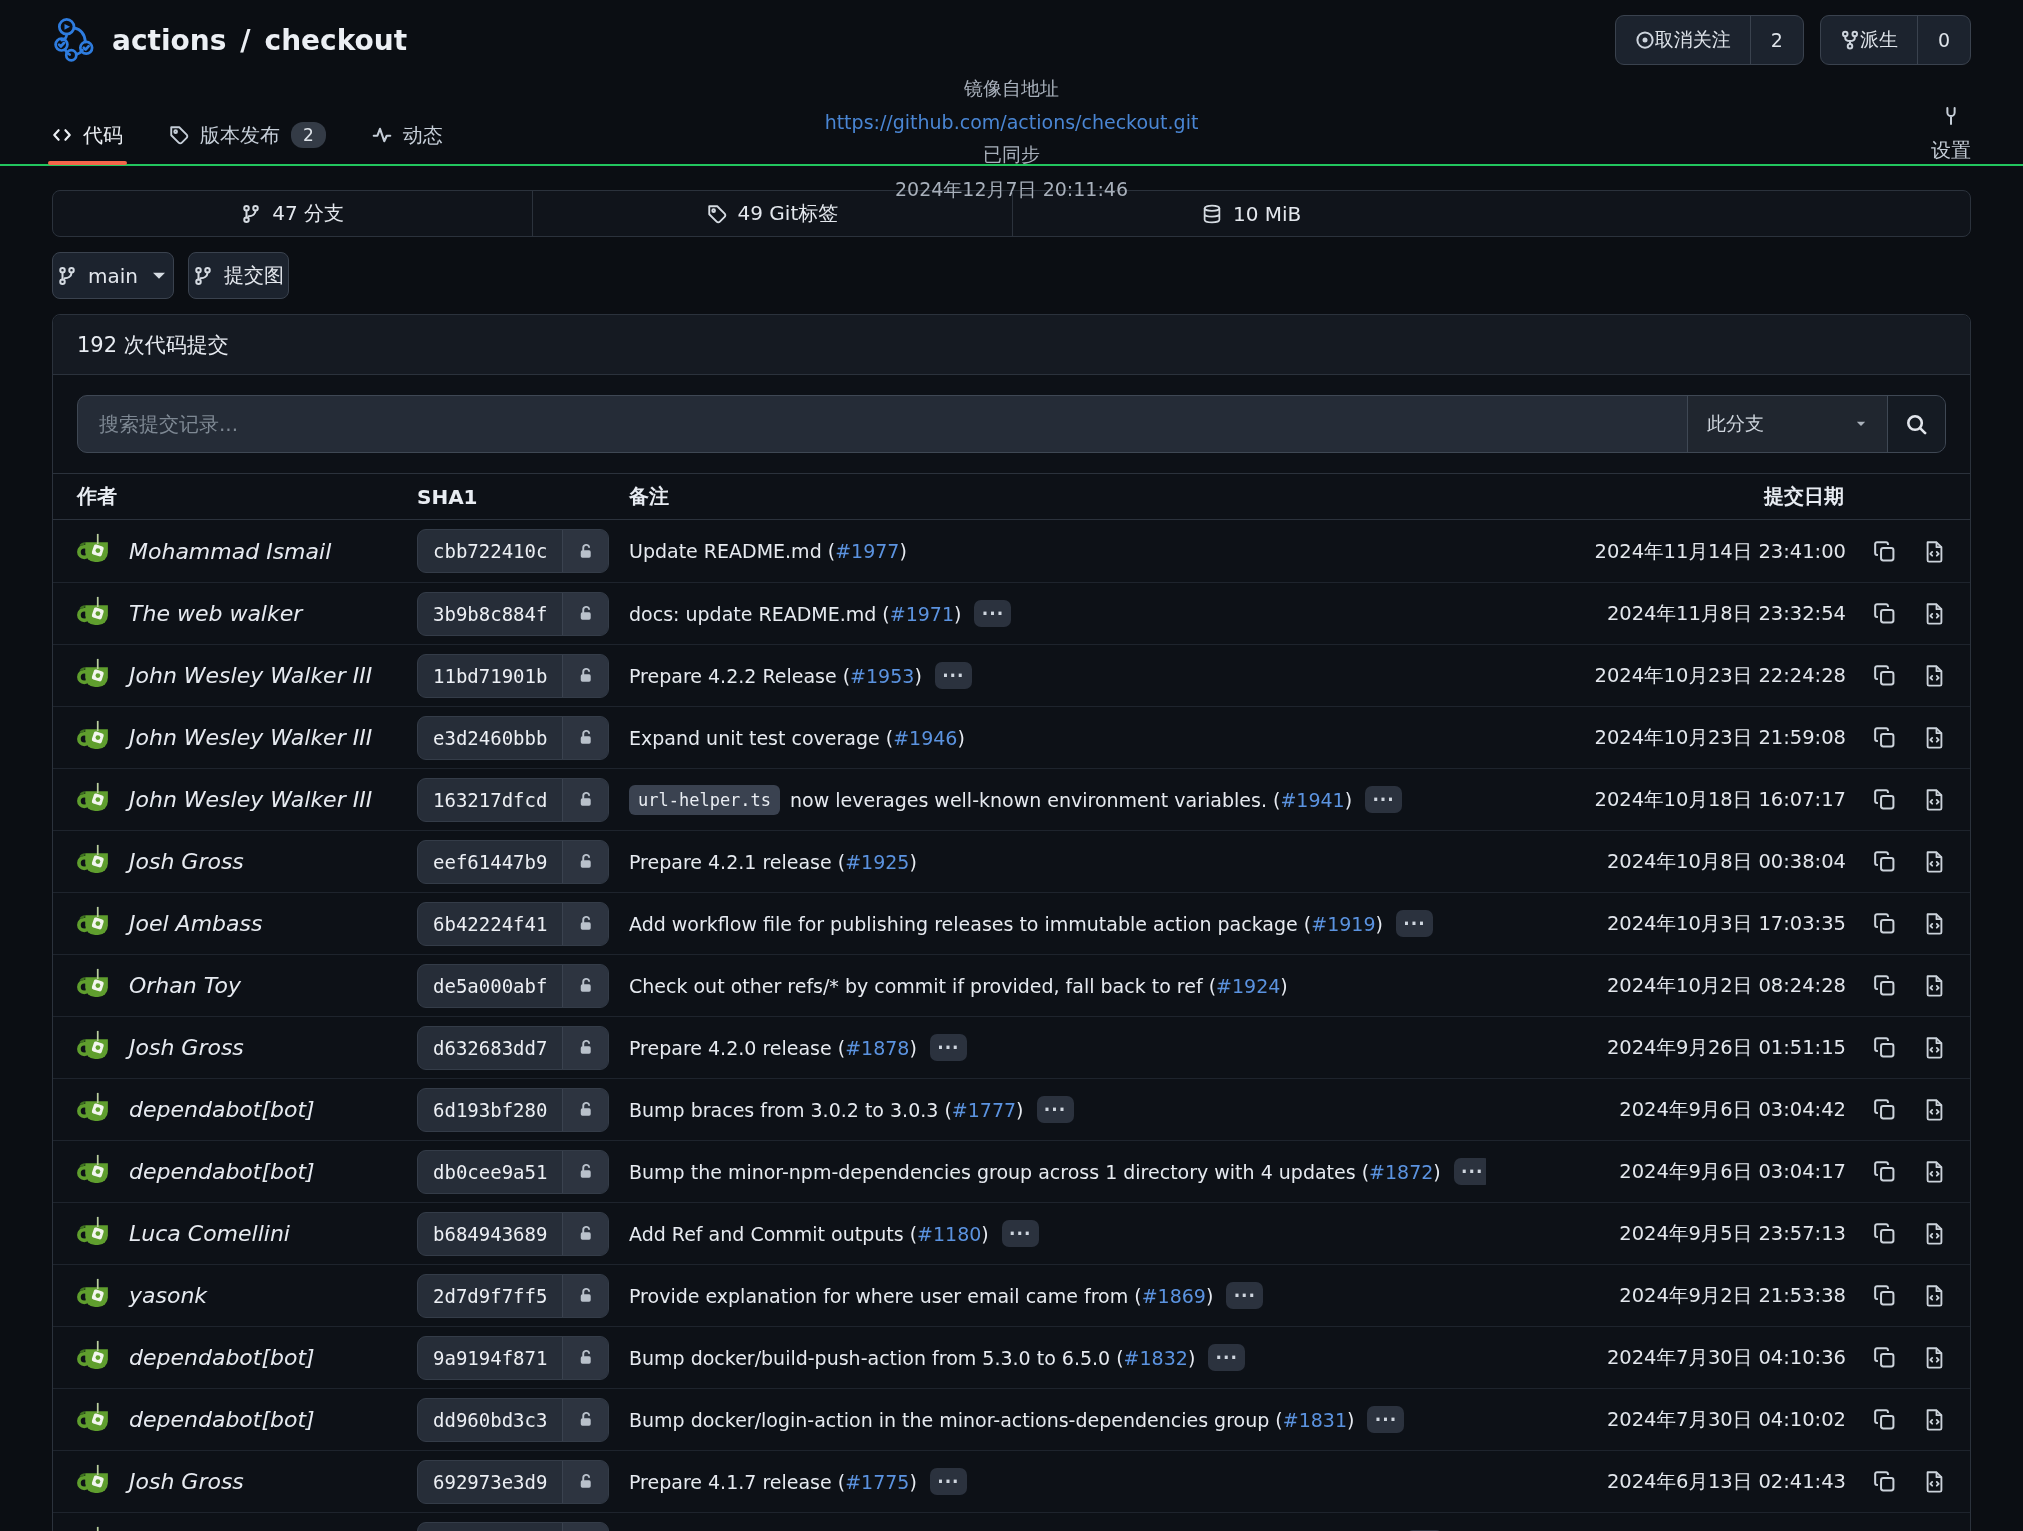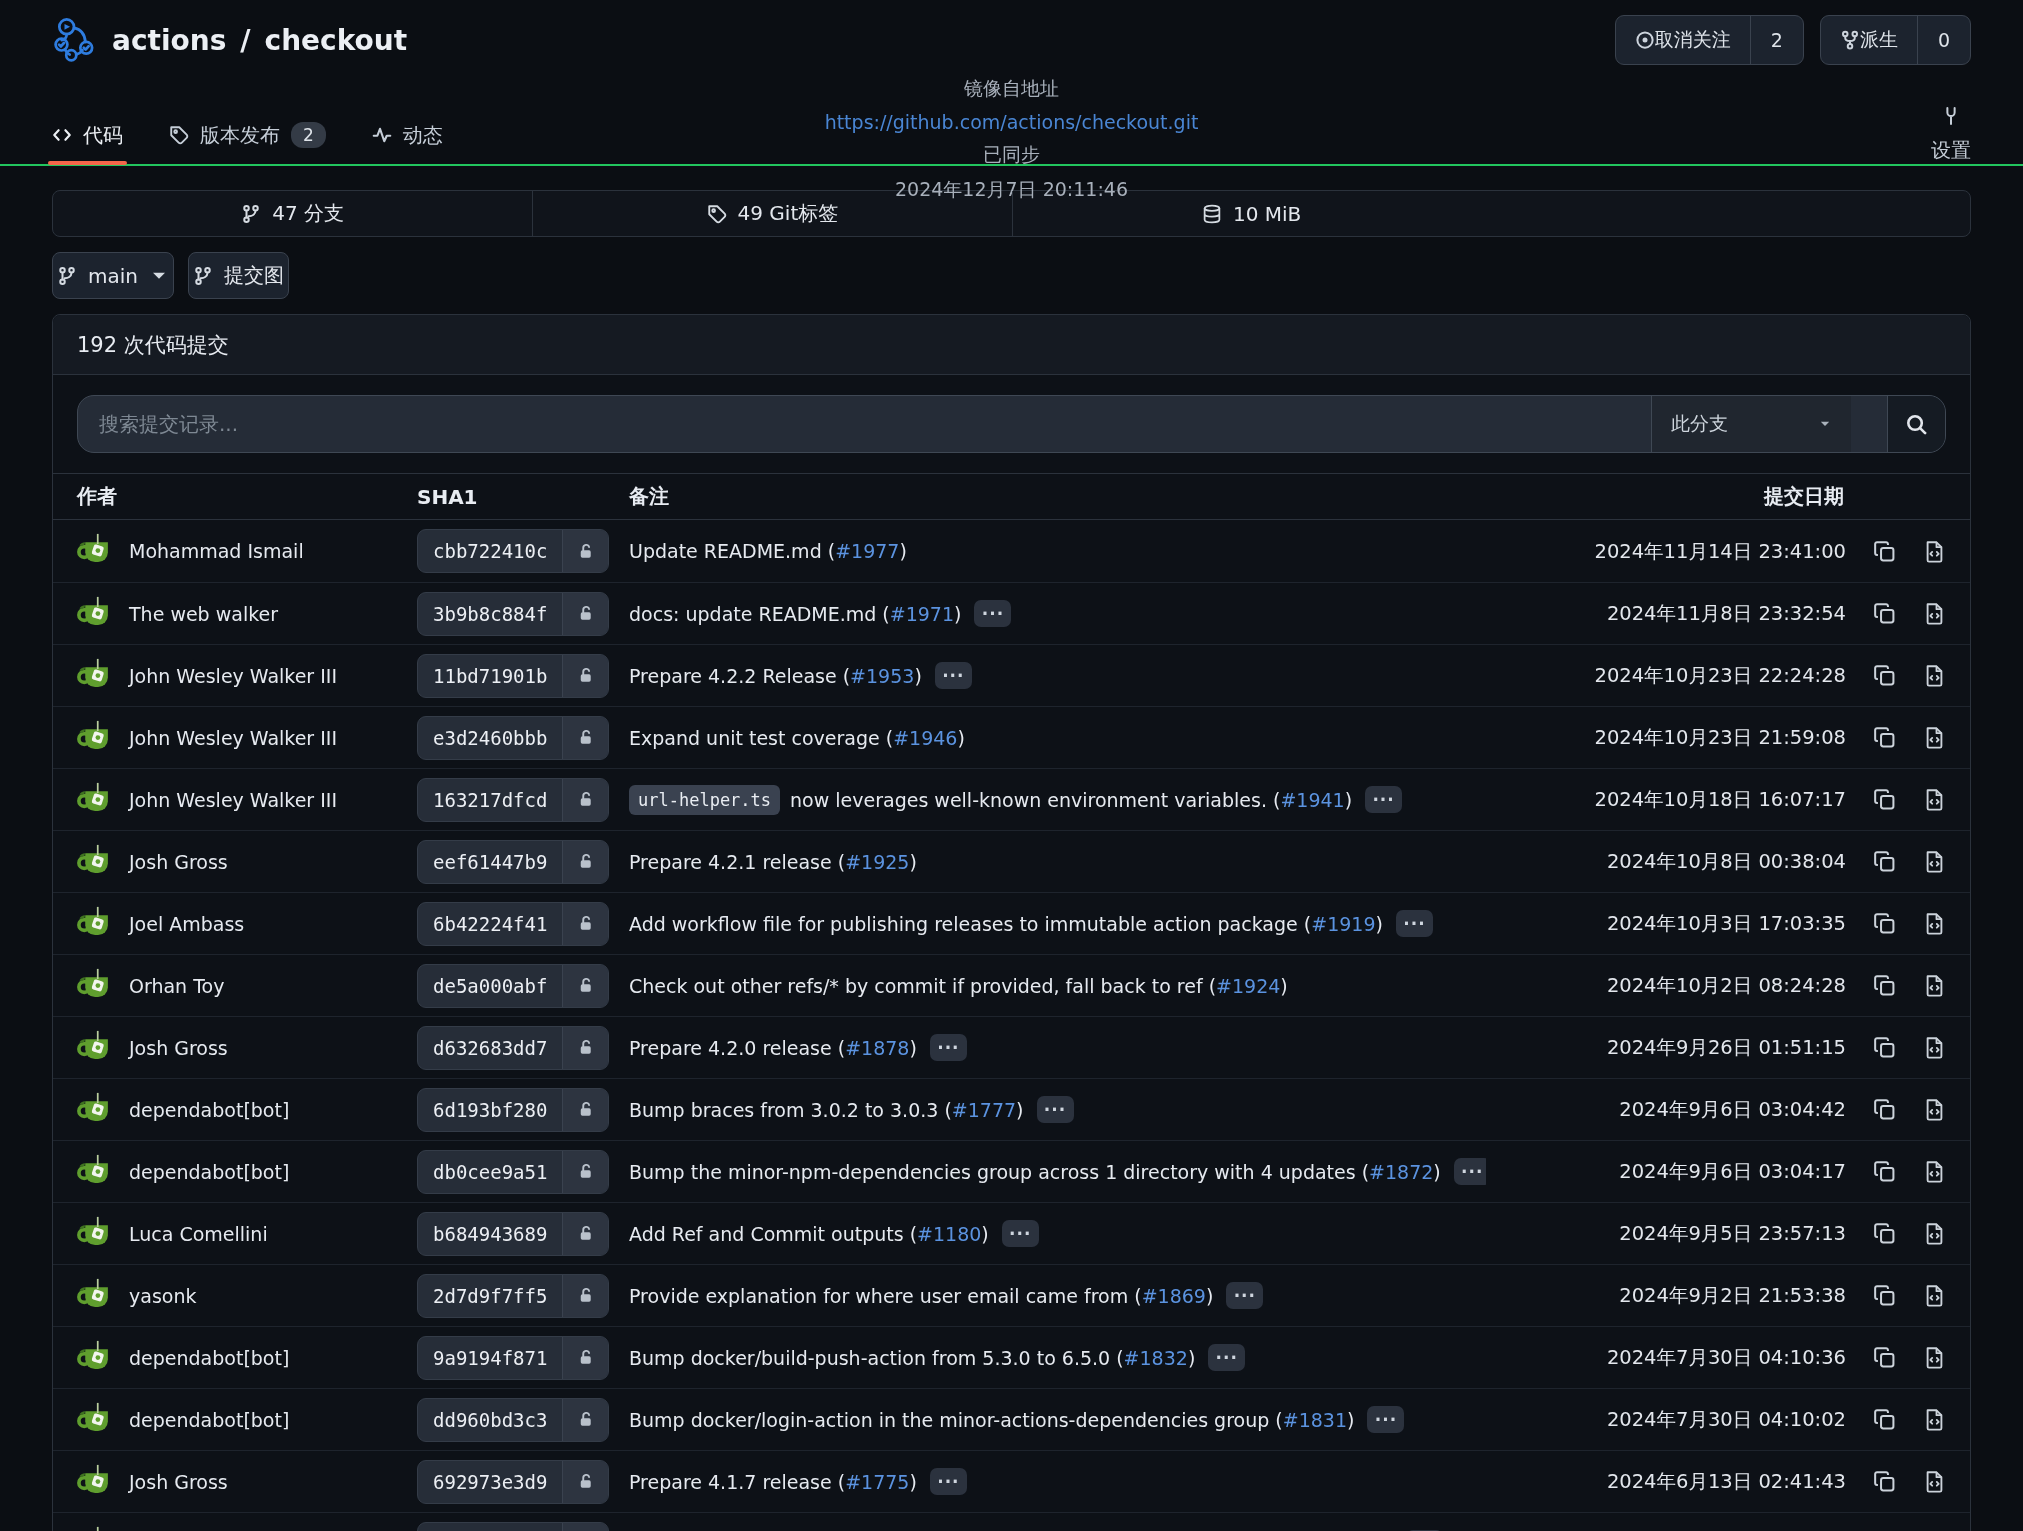--- a/index.html
+++ b/index.html
@@ -88,22 +88,22 @@
     margin: 15px 52px 0 52px; border: 1px solid #2b323c; border-radius: 8px;
     background: #0d1117;
   }
   .panel-header {
     height: 60px; display: flex; align-items: center; padding: 0 24px;
     background: #151a22; border-bottom: 1px solid #2b323c;
     border-radius: 8px 8px 0 0; font-size: 21px; color: #e8ecf2;
   }
   .search-section { padding: 20px 24px; border-bottom: 1px solid #2b323c; }
   .search-control {
-    display: flex; height: 58px; border: 1px solid #3f4854; border-radius: 17px;
-    overflow: hidden; background: #252c37; gap: 36px;
+    display: flex; height: 58px; border: 1px solid #3f4854; border-radius: 10px;
+    overflow: hidden; background: #252c37;
   }
   .search-input {
     flex: 1; background: transparent; border: none; outline: none;
     color: #dfe4ea; font-size: 20px; padding: 0 21px; font-family: inherit;
   }
   .search-input::placeholder { color: #7e8893; }
   .branch-filter {
     width: 200px; border-left: 1px solid #3f4854; background: #20262f;
     display: flex; align-items: center; justify-content: space-between;
     padding: 0 19px; font-size: 19px; color: #cfd6de; cursor: pointer;
@@ -124,21 +124,21 @@
   .thead .h-date { text-align: right; padding-right: 102px; }
 
   .trow {
     display: grid; grid-template-columns: 340px 212px 1fr 460px;
     padding: 0 24px; height: 62px; align-items: center;
   }
   .trow + .trow { border-top: 1px solid #1e242d; }
 
   .c-author {
     display: flex; align-items: center; gap: 14px;
-    font-size: 19px; color: #e6eaf0; overflow: hidden; white-space: nowrap;
+    font-size: 22px; color: #e6eaf0; overflow: hidden; white-space: nowrap; font-style: italic;
   }
   .avatar { width: 38px; height: 38px; flex: 0 0 38px; }
   .author-name { color: #e6eaf0; text-decoration: none; cursor: pointer; }
 
   .sha-chip {
     display: inline-flex; align-items: stretch; height: 44px;
     border-radius: 9px; overflow: hidden; background: #262d38;
     border: 1px solid #343c48; cursor: pointer; text-decoration: none;
   }
   .sha-text {

